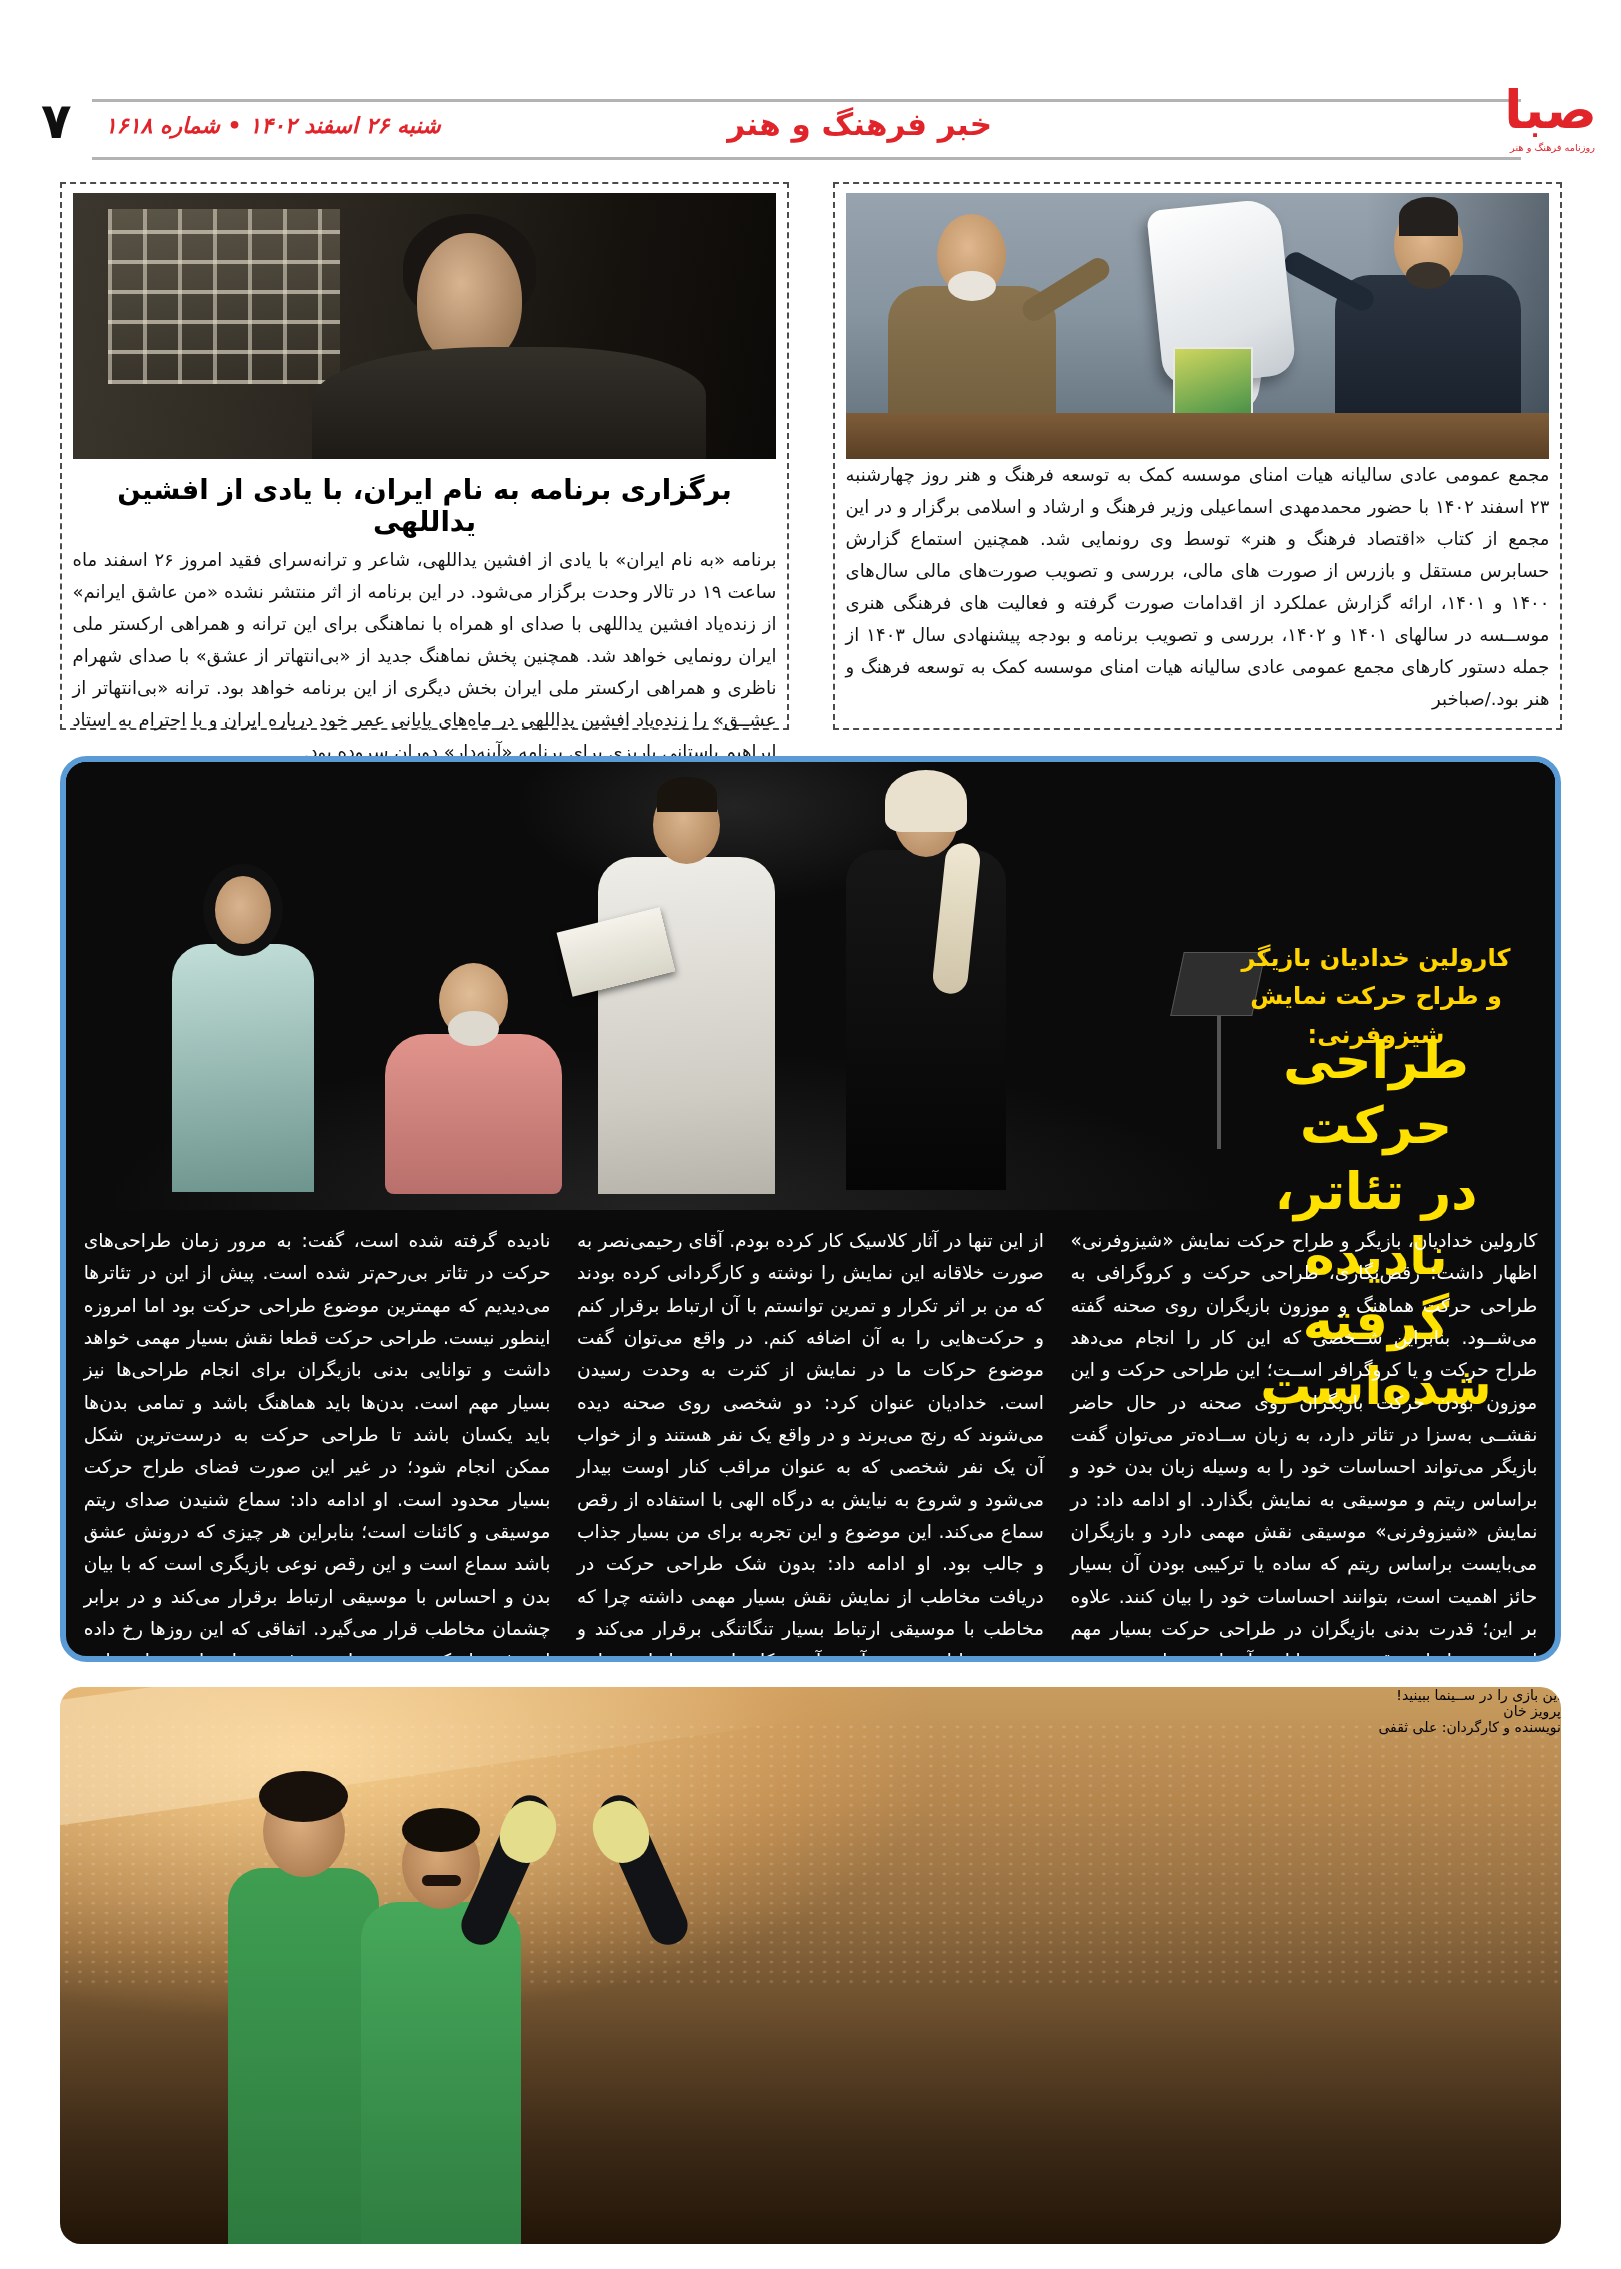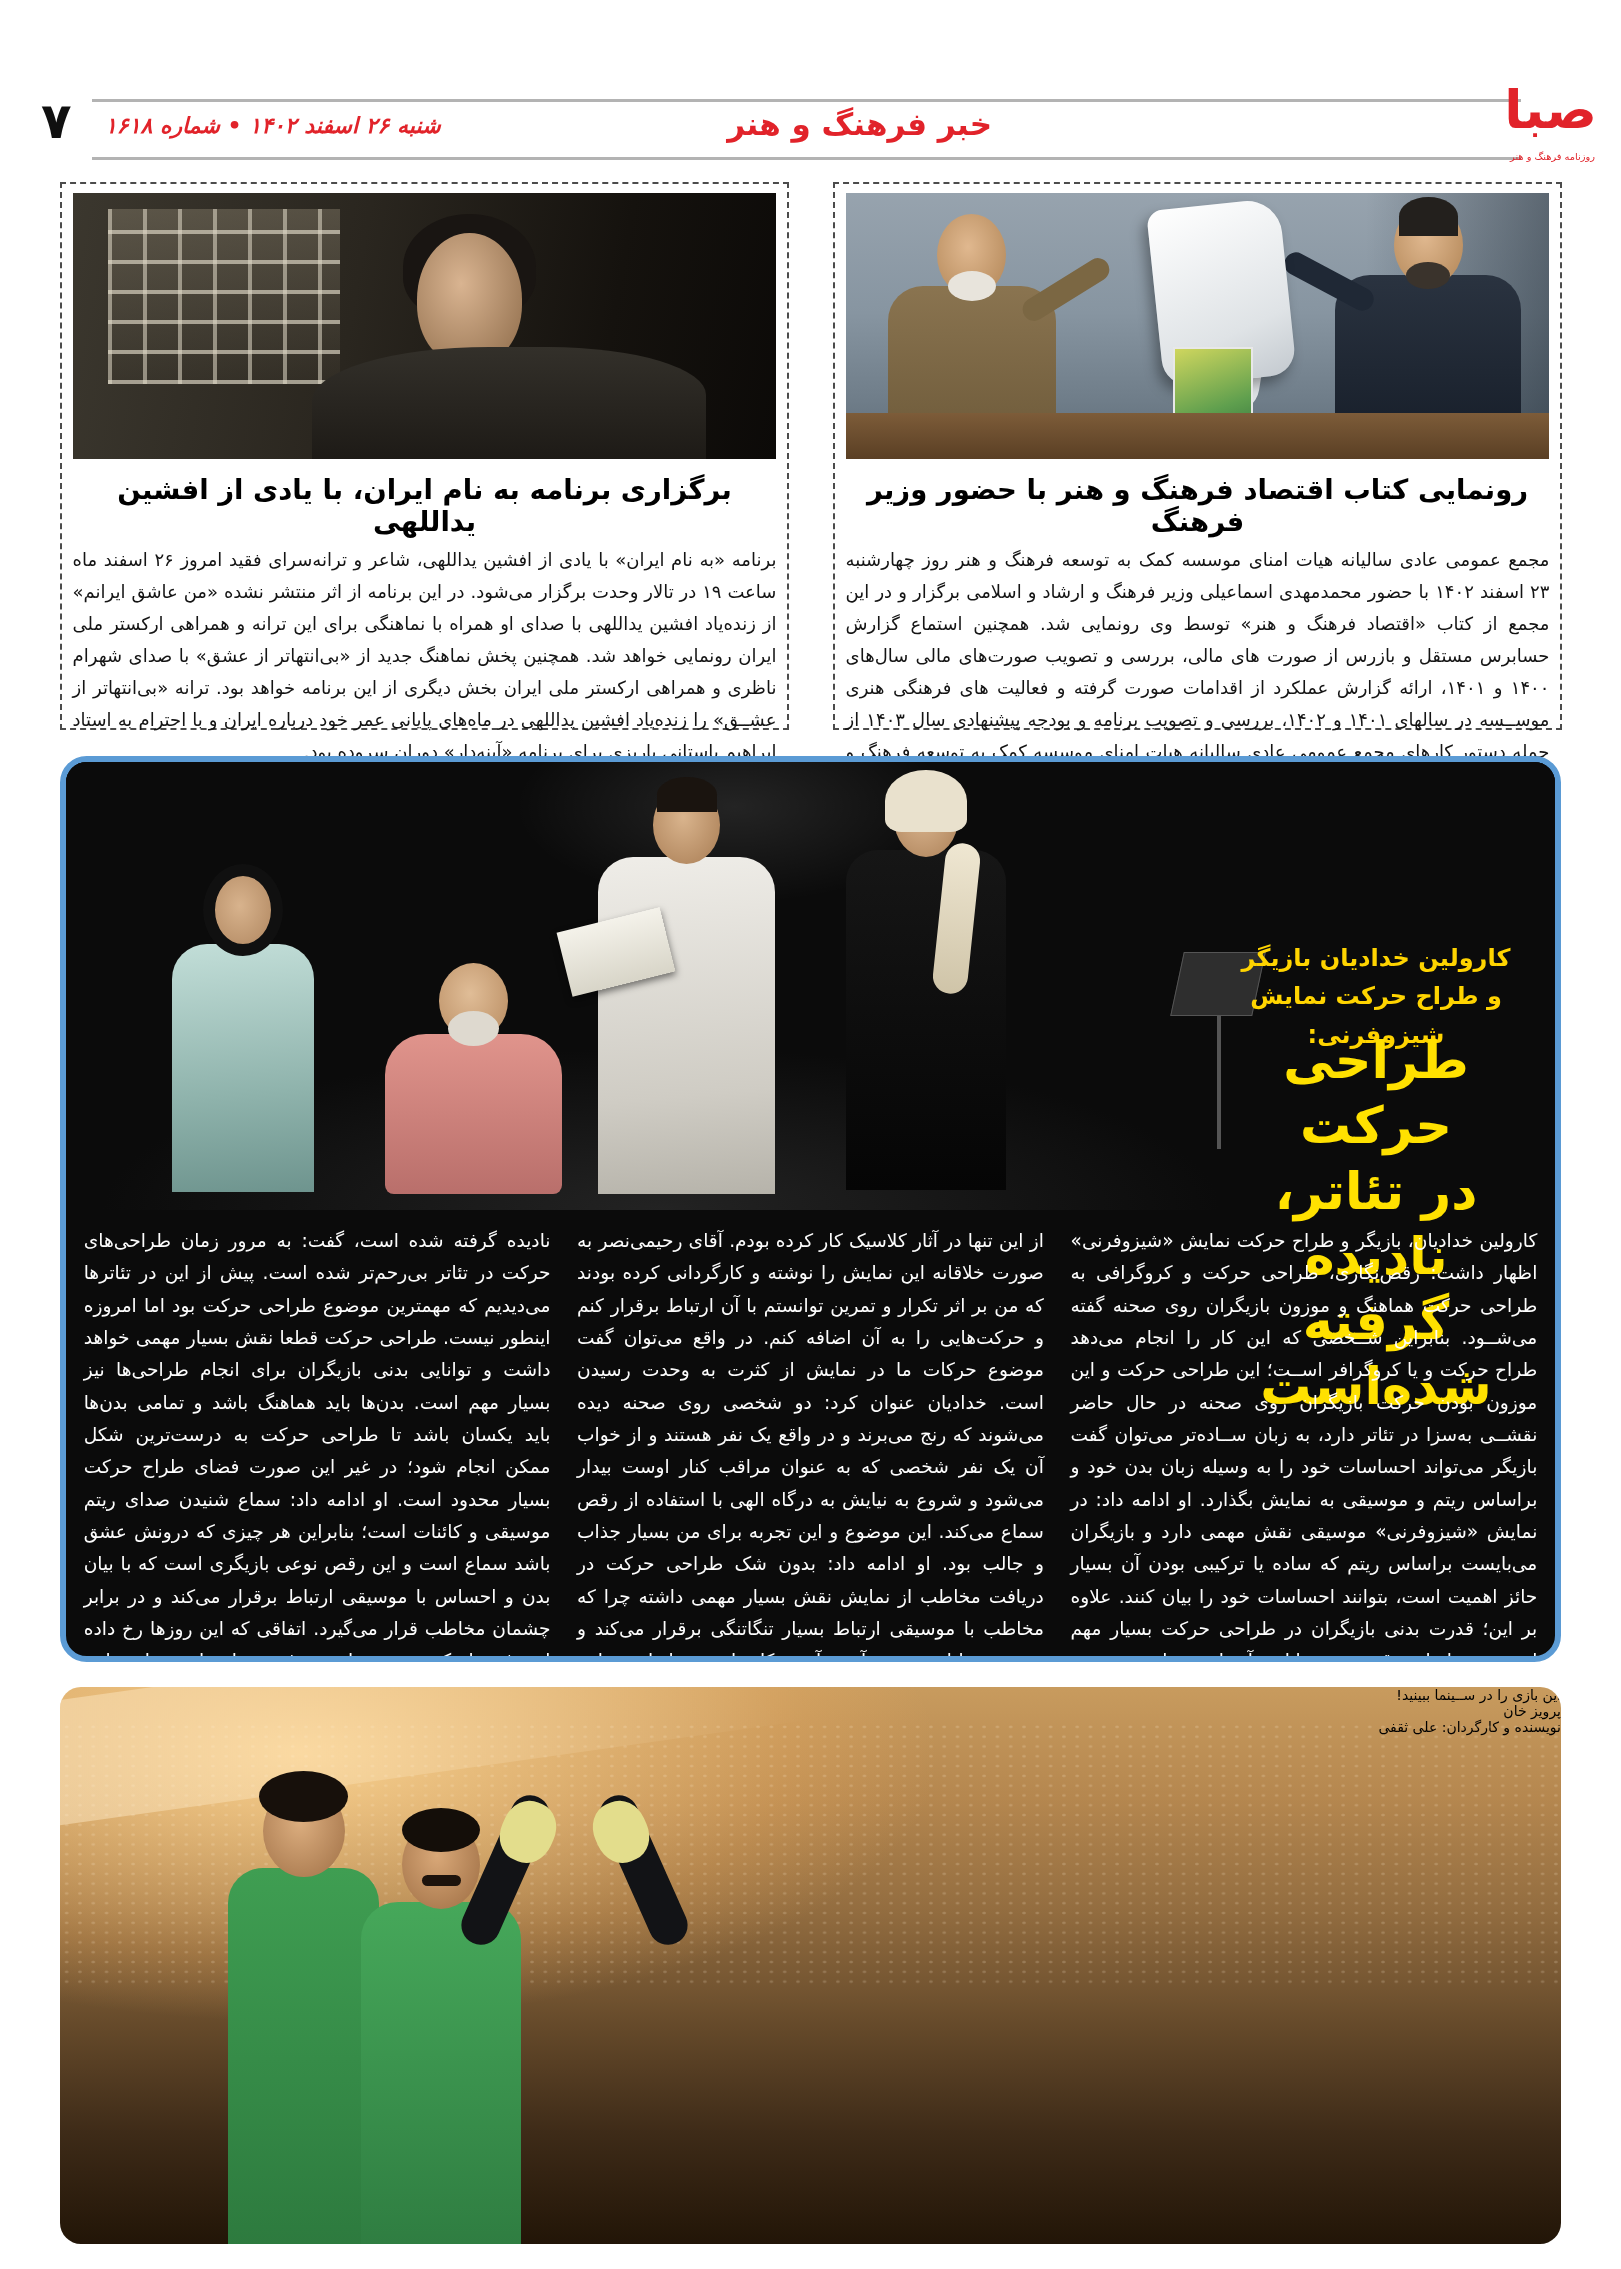--- a/index.html
+++ b/index.html
@@ -8,21 +8,21 @@
 
   
   .hdr-rule{position:absolute;left:92px;width:1429px;height:2.7px;background:#b3b3b3;}
   .hdr-rule.top{top:99px}
   .hdr-rule.bot{top:157px}
   .page-number{position:absolute;left:41px;top:92px;font-size:50px;font-weight:bold;color:#101010;direction:ltr;}
   .date-issue{position:absolute;left:105px;top:113px;font-size:22px;color:#e1232a;font-weight:bold;font-style:italic;}
   .section-title{position:absolute;left:53%;top:106px;transform:translateX(-50%);font-size:31px;font-weight:bold;color:#e1232a;}
   .logo{position:absolute;right:25px;top:82px;width:89px;text-align:center;color:#e1232a;}
   .logo-text{font-size:53px;font-weight:bold;line-height:1.05;text-align:center;}
-  .logo-tagline{font-size:9.8px;margin-top:13px;color:#e1232a;}
+  .logo-tagline{font-size:9.8px;margin-top:4px;color:#e1232a;}
 
   
   .article-box{position:absolute;top:182px;width:729px;height:548px;border:2.7px dashed #4c4c4c;background:#fff;box-sizing:border-box;padding:8.9px 10.6px;}
   .box-left{left:60px;}
   .box-right{left:833px;}
   .box-photo{position:relative;width:100%;height:266px;overflow:hidden;background:#111;}
   .box-headline{text-align:center;font-weight:bold;font-size:27.5px;color:#000;margin:14px 0 7px;}
   .box-body{font-size:18px;line-height:1.78;text-align:justify;color:#141414;}
 
   
@@ -183,21 +183,20 @@
       <div class="man man-right">
         <div class="head"></div>
         <div class="suit"></div>
         <div class="arm"></div>
       </div>
       <div class="unv-cloth2"></div>
       <div class="unv-cloth"></div>
       <div class="unv-book"></div>
       <div class="unv-desk"></div>
     </div>
-    <div class="box-headline">رونمایی کتاب اقتصاد فرهنگ و هنر با حضور وزیر فرهنگ</div>
     <div class="box-body">مجمع عمومی عادی سالیانه هیات امنای موسسه کمک به توسعه فرهنگ و هنر روز چهارشنبه ۲۳ اسفند ۱۴۰۲ با حضور محمدمهدی اسماعیلی وزیر فرهنگ و ارشاد و اسلامی برگزار و در این مجمع از کتاب «اقتصاد فرهنگ و هنر» توسط وی رونمایی شد. همچنین استماع گزارش حسابرس مستقل و بازرس از صورت های مالی، بررسی و تصویب صورت‌های مالی سال‌های ۱۴۰۰ و ۱۴۰۱، ارائه گزارش عملکرد از اقدامات صورت گرفته و فعالیت های فرهنگی هنری موســسه در سالهای ۱۴۰۱ و ۱۴۰۲، بررسی و تصویب برنامه و بودجه پیشنهادی سال ۱۴۰۳ از جمله دستور کارهای مجمع عمومی عادی سالیانه هیات امنای موسسه کمک به توسعه فرهنگ و هنر بود./صباخبر</div>
   </div>
 
   <div class="feature">
     <div class="tphoto">
       <div class="spotlight"></div>
       <div class="tfig fig-nurse">
         <div class="head"></div>
         <div class="body"></div>
       </div>

